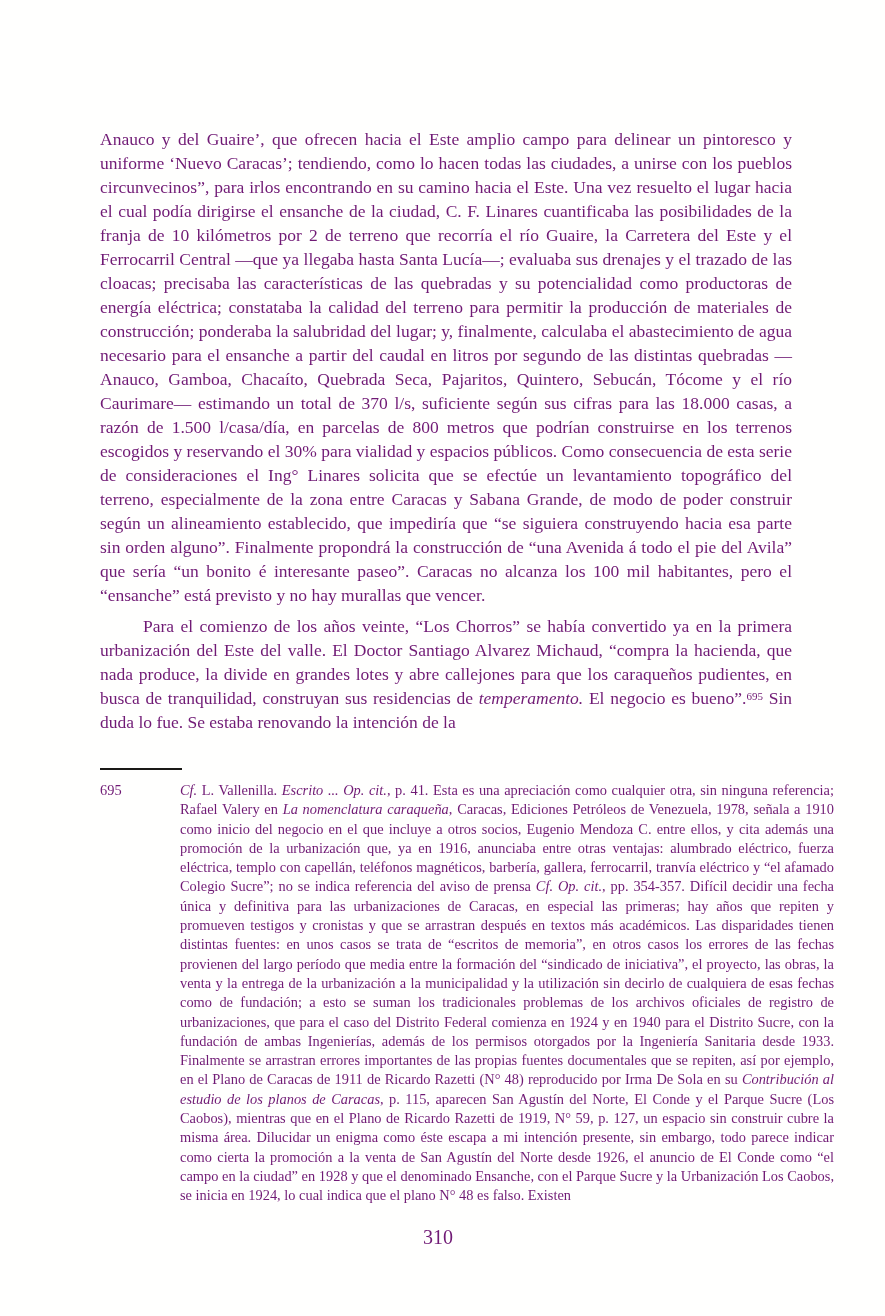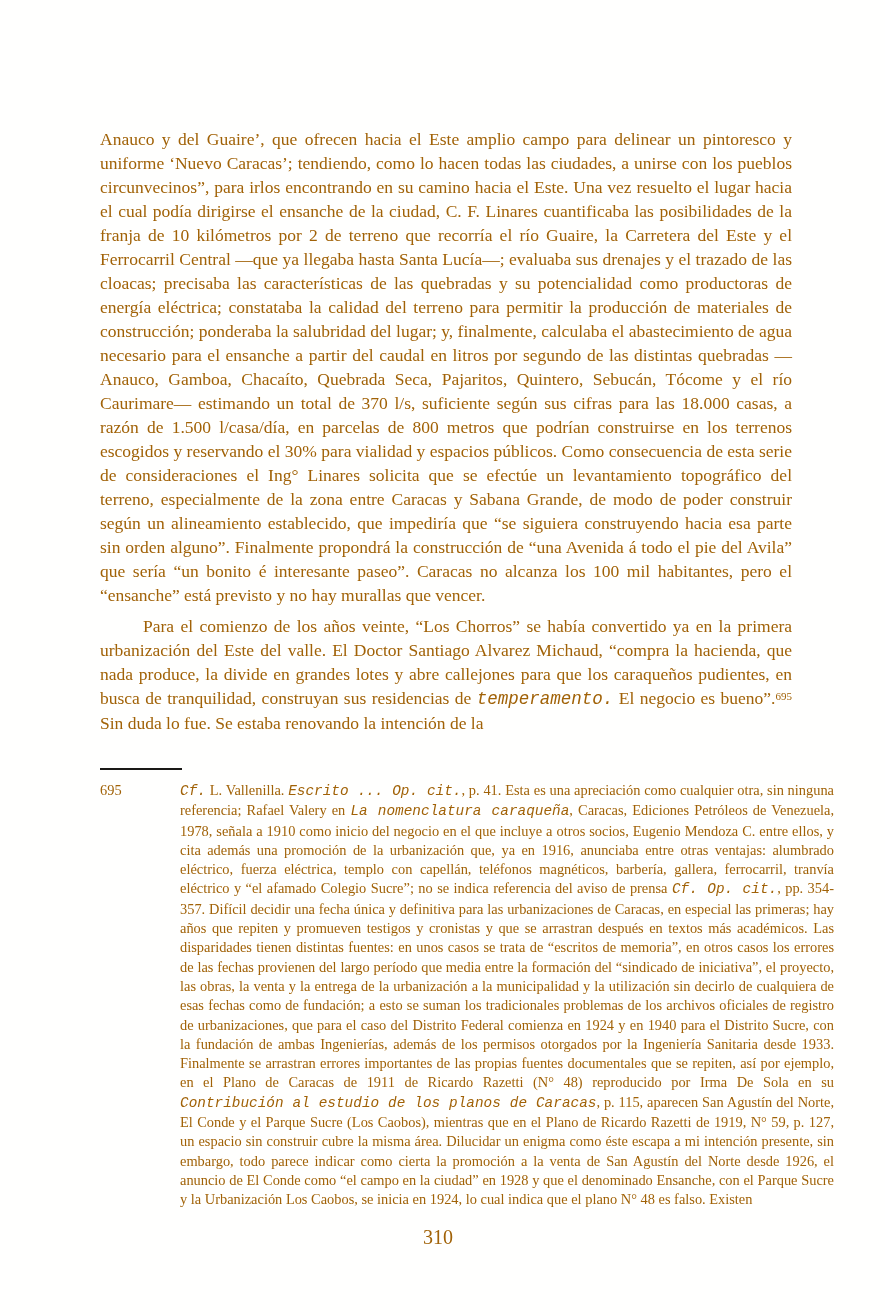--- a/index.html
+++ b/index.html
@@ -5,42 +5,42 @@
   html, body {
     margin: 0;
     padding: 0;
     background: #ffffff;
   }
   .page {
     position: relative;
     width: 885px;
     height: 1316px;
     background: #fffffe;
-    color: #a16207;
+    color: #701a75;
     font-family: "Liberation Serif", serif;
     overflow: hidden;
   }
   .main-text {
     position: absolute;
     left: 100px;
     top: 127px;
     width: 692px;
     font-size: 17.5px;
     line-height: 24px;
     text-align: justify;
   }
   .main-text p {
     margin: 0;
     padding: 0;
   }
   .main-text p.indented {
     text-indent: 43px;
     margin-top: 7px;
   }
-  .italic { font-style: italic; font-family: Liberation Mono, monospace; }
+  .italic { font-style: italic; }
   sup.fn-ref {
     font-size: 11px;
     line-height: 0;
     vertical-align: 4px;
   }
   .footnote-rule {
     position: absolute;
     left: 100px;
     top: 768px;
     width: 82px;

